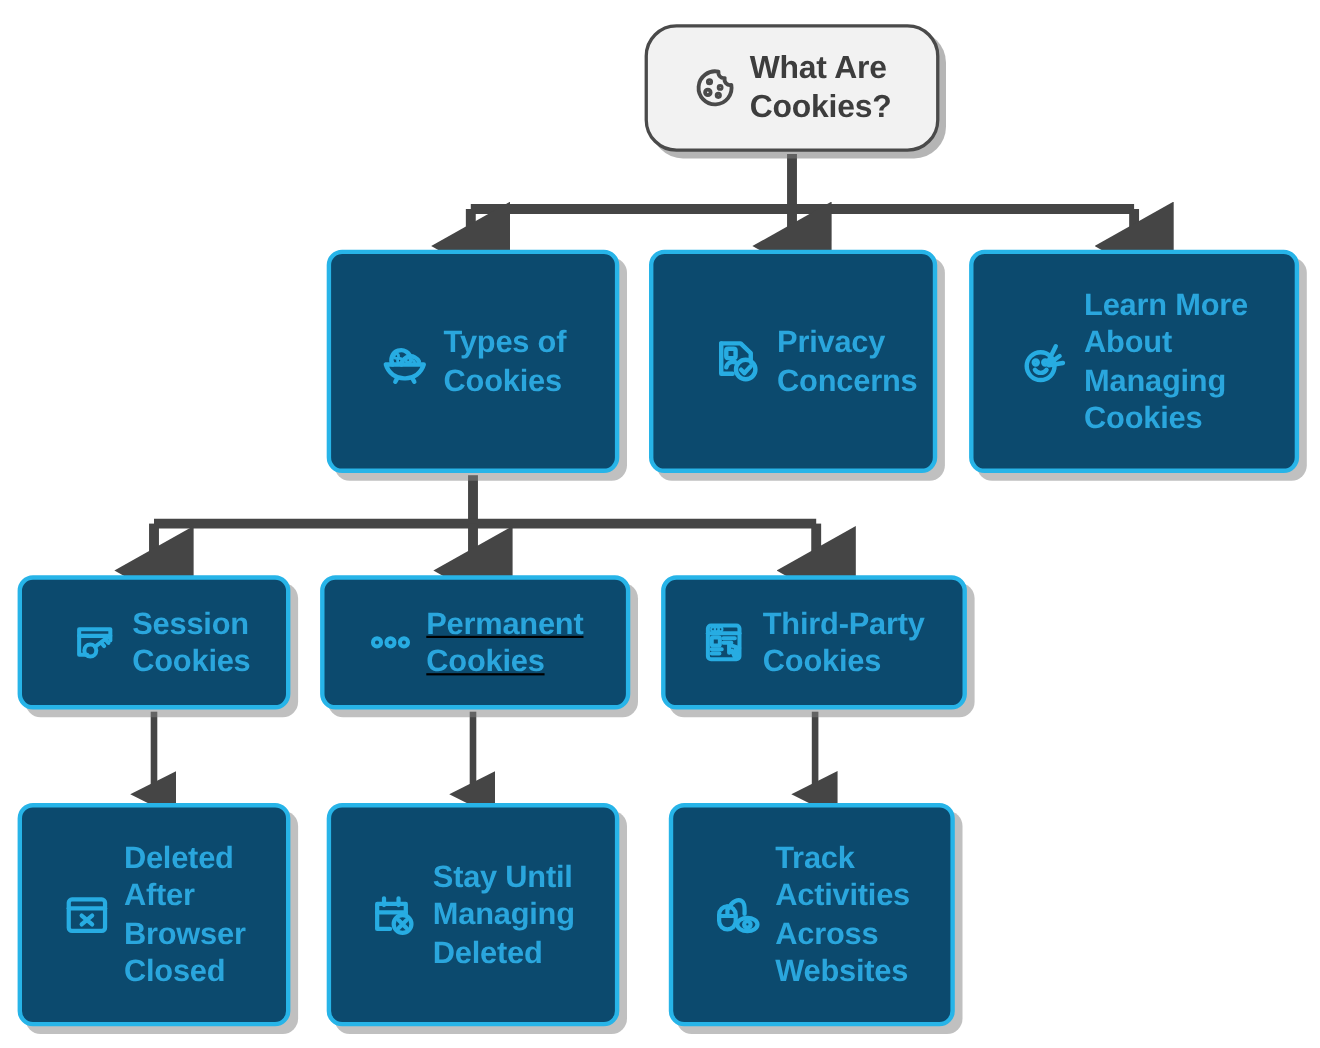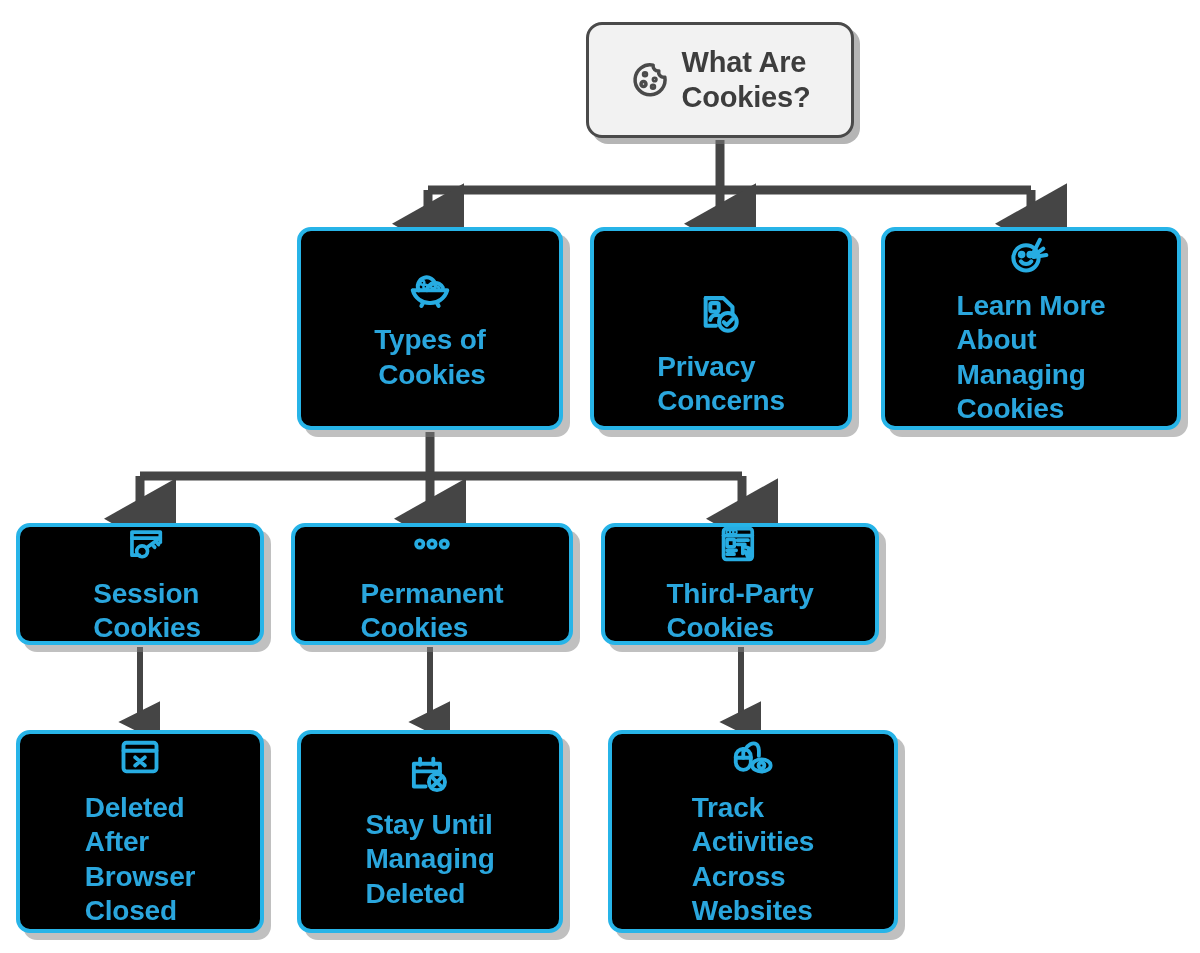--- a/index.html
+++ b/index.html
@@ -56,46 +56,45 @@
     border-radius: 16px;
   }
   .node.root .lbl {
     color: #3d3d3d;
     font-size: 29px;
   }
   .node.root svg { stroke: #4a4a4a; }
 
   
   .node.blue {
-    background: #000000;
+    background: #0c4a6e;
     border: 4px solid #27b4e8;
     box-shadow: 7px 7px 0 0 rgba(130,130,130,0.5);
-    flex-direction: column;
   }
   .node.blue .lbl {
     color: #2aa6dd;
     font-size: 28px;
   }
   .node.blue svg { stroke: #27ace2; }
 
   .node svg { fill: none; stroke-width: 2.1; stroke-linecap: round; stroke-linejoin: round; }
 
   
-  #n-root  { left: 586px; top: 22px;  width: 268px; height: 116px; }
-  #n-types { left: 297px; top: 227px; width: 266px; height: 203px; text-align: right; }
+  #n-root  { left: 586px; top: 22px;  width: 268px; height: 116px; border-radius: 29px; }
+  #n-types { left: 297px; top: 227px; width: 266px; height: 203px; }
   #n-priv  { left: 590px; top: 227px; width: 262px; height: 203px; justify-content: flex-end; }
   #n-learn { left: 881px; top: 227px; width: 300px; height: 203px; }
 
   #n-sess  { left: 16px;  top: 523px; width: 248px; height: 122px; padding-left: 28px; }
-  #n-perm  { left: 291px; top: 523px; width: 282px; height: 122px; }
+  #n-perm  { left: 291px; top: 523px; width: 282px; height: 122px; text-decoration: underline; }
   #n-third { left: 601px; top: 523px; width: 278px; height: 122px; }
 
   #n-del   { left: 16px;  top: 730px; width: 248px; height: 203px; }
   #n-stay  { left: 297px; top: 730px; width: 266px; height: 203px; }
-  #n-track { left: 608px; top: 730px; width: 290px; height: 203px; }
+  #n-track { left: 608px; top: 730px; width: 260px; height: 203px; }
 
   
   #n-learn .lbl, #n-del .lbl, #n-stay .lbl, #n-track .lbl { text-align: left; }
   #n-root .lbl { text-align: left; }
 </style>
 </head>
 <body>
 
 <div id="stage">
 

